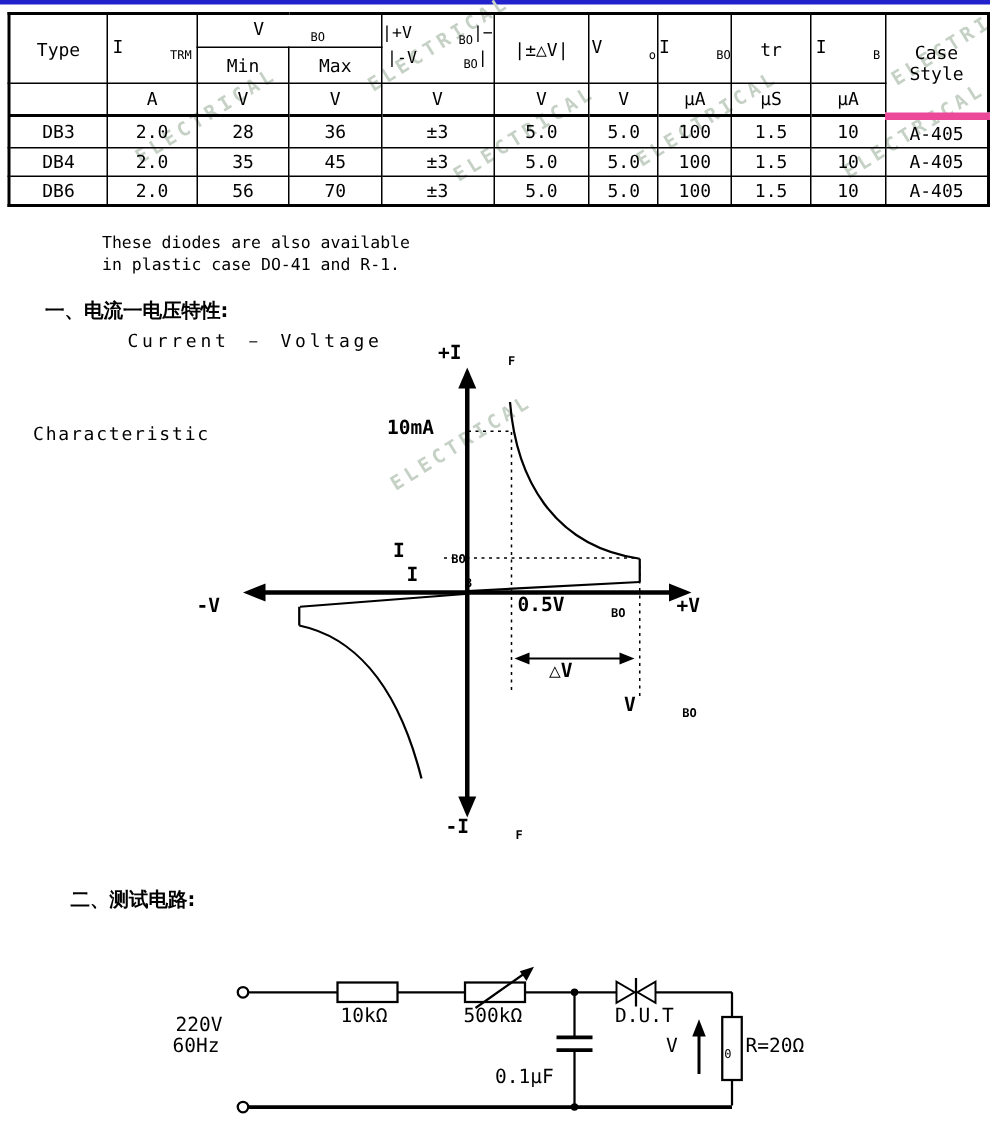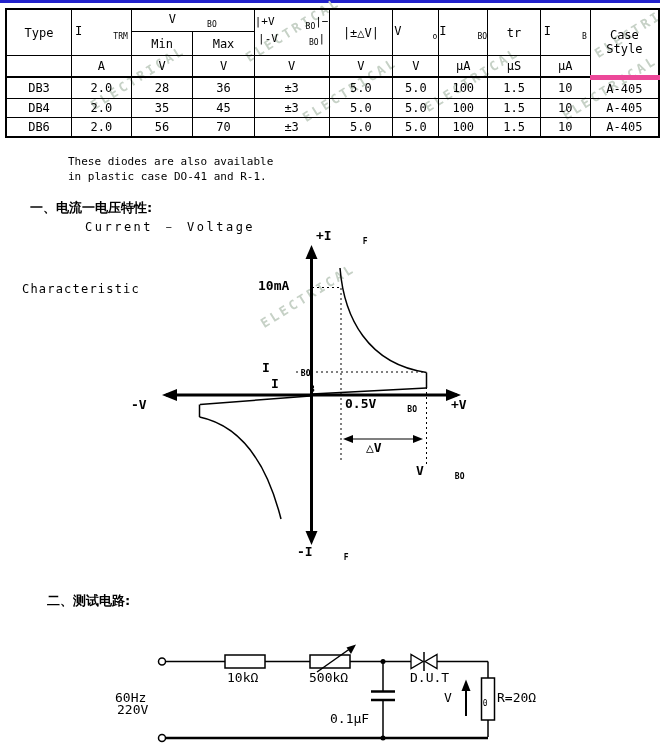--- a/index.html
+++ b/index.html
@@ -194,34 +194,34 @@
       <line x1="437" y1="661.5" x2="488" y2="661.5" stroke-width="1.5"></line>
       <line x1="488" y1="661.5" x2="488" y2="678" stroke-width="1.5"></line>
       <rect x="481.5" y="678" width="13" height="42" stroke-width="1.5" fill="#fff"></rect>
       <line x1="488" y1="720" x2="488" y2="737" stroke-width="1.5"></line>
       <line x1="166" y1="738" x2="488" y2="738" stroke-width="2.5"></line>
       <line x1="466" y1="716" x2="466" y2="686" stroke-width="2"></line>
       <polygon points="466,679.5 461.5,691 470.5,691" fill="#000" stroke="none"></polygon>
     </g>
   </svg>
 
-  <div class="lbl chart-lbl" style="left:316px;top:229px"><span>+I</span><sub>F</sub></div>
+  <div class="lbl chart-lbl" style="left:292px;top:229px"><span>+I</span><sub>F</sub></div>
   <div class="lbl chart-lbl" style="left:258px;top:279px">10mA</div>
   <div class="lbl chart-lbl" style="left:262px;top:361px"><span>I</span><sub>BO</sub></div>
   <div class="lbl chart-lbl" style="left:271px;top:377px"><span>I</span><sub>B</sub></div>
   <div class="lbl chart-lbl" style="left:131px;top:398px">-V</div>
   <div class="lbl chart-lbl" style="left:451px;top:398px">+V</div>
   <div class="lbl chart-lbl" style="left:345px;top:397px"><span>0.5V</span><sub>BO</sub></div>
   <div class="lbl chart-lbl" style="left:366px;top:441px">△V</div>
   <div class="lbl chart-lbl" style="left:416px;top:464px"><span>V</span><sub>BO</sub></div>
   <div class="lbl chart-lbl" style="left:297px;top:545px"><span>-I</span><sub>F</sub></div>
 
   <div class="lbl cn" style="left:47px;top:594px">二、测试电路:</div>
 
-  <div class="lbl cir-lbl" style="left:117px;top:703px">220V</div>
+  <div class="lbl cir-lbl" style="left:117px;top:677px">220V</div>
   <div class="lbl cir-lbl" style="left:115px;top:691px">60Hz</div>
   <div class="lbl cir-lbl" style="left:227px;top:671px">10kΩ</div>
   <div class="lbl cir-lbl" style="left:309px;top:671px">500kΩ</div>
   <div class="lbl cir-lbl" style="left:410px;top:671px">D.U.T</div>
   <div class="lbl cir-lbl" style="left:330px;top:712px">0.1µF</div>
   <div class="lbl cir-lbl" style="left:444px;top:691px"><span>V</span><sub>0</sub></div>
   <div class="lbl cir-lbl" style="left:497px;top:691px">R=20Ω</div>
 
 </div>
 

